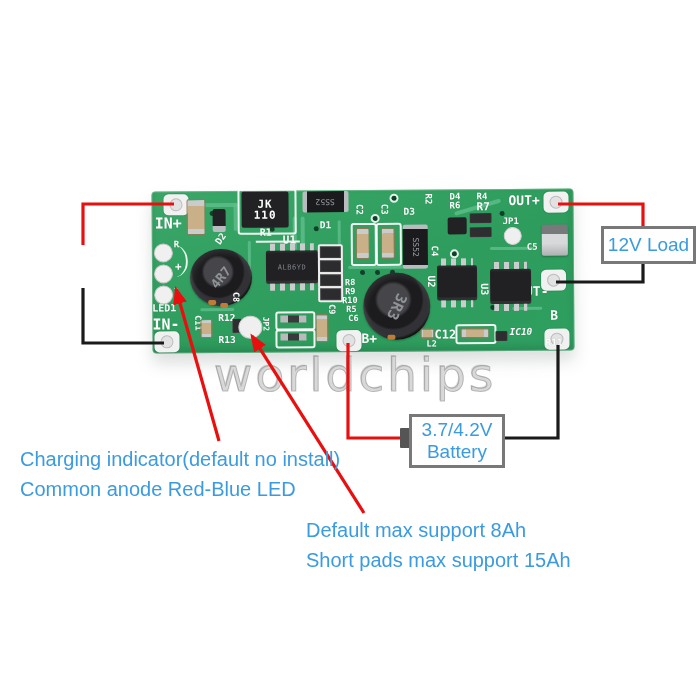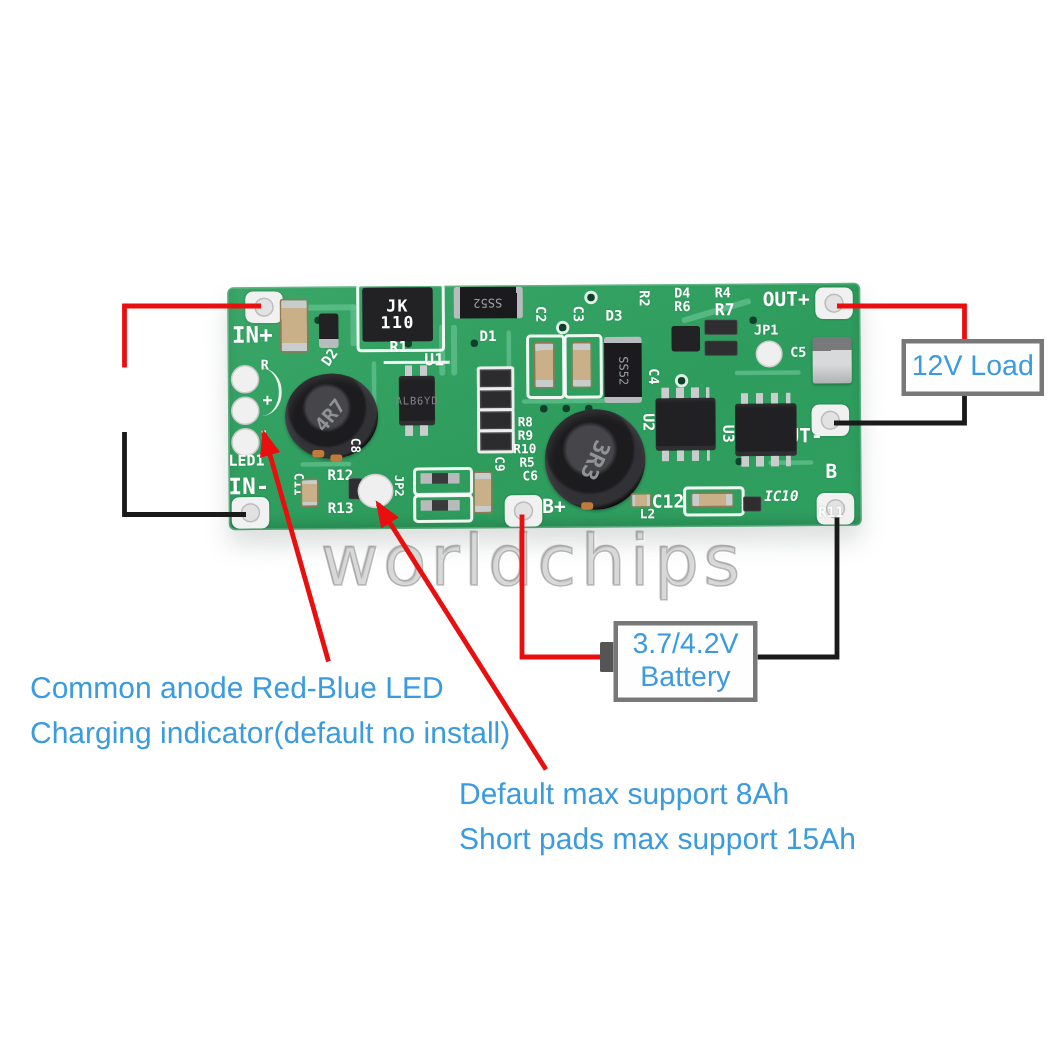--- a/index.html
+++ b/index.html
@@ -143,21 +143,21 @@
     <span class="sk" style="left:63px;top:43px;font-size:9.5px;transform:rotate(-55deg);">D2</span>
 
     <div class="blackpart" style="left:151px;top:1px;width:46px;height:21px;background:linear-gradient(90deg,#b9bcbe 0 9%,#1b1b1e 9% 91%,#b9bcbe 91%);display:flex;align-items:center;justify-content:center;">
       <span style="color:#9aa0a4;font-family:'DejaVu Sans Mono',monospace;font-size:8px;transform:rotate(180deg);">SS52</span>
     </div>
 
     <span class="sk" style="left:108px;top:37px;font-size:10px;">R1</span>
     <div class="silk" style="left:104px;top:50px;width:44px;height:2px;"></div>
 
     <span class="sk" style="left:131px;top:44px;font-size:11px;">U1</span>
-    <div class="chip" style="left:114px;top:60px;width:24px;height:33px;">
+    <div class="chip" style="left:114px;top:60px;width:52px;height:33px;">
       <div class="legs lt"></div>
       <div class="legs lb"></div>
       <div class="mark">ALB6YD</div>
     </div>
 
     <div class="ind" style="left:38px;top:58px;width:62px;height:57px;">
       <span class="val" style="font-size:13px;transform:rotate(-50deg);">4R7</span>
       <div class="copper" style="left:18px;bottom:1px;"></div>
       <div class="copper" style="left:30px;bottom:-2px;"></div>
     </div>
@@ -188,21 +188,21 @@
     <span class="sk" style="left:298px;top:3px;font-size:9px;">D4</span>
     <span class="sk" style="left:298px;top:12px;font-size:9px;">R6</span>
     <span class="sk" style="left:325px;top:3px;font-size:9px;">R4</span>
     <span class="sk" style="left:325px;top:12px;font-size:11px;">R7</span>
     <div class="darkmini" style="left:318px;top:24px;width:22px;height:10px;"></div>
     <div class="darkmini" style="left:318px;top:38px;width:22px;height:10px;"></div>
 
     <span class="sk" style="left:351px;top:28px;font-size:9px;">JP1</span>
     <div class="jpad" style="left:352px;top:38px;width:16px;height:16px;"></div>
 
-    <span class="sk" style="left:375px;top:43px;font-size:9px;">C5</span>
+    <span class="sk" style="left:375px;top:54px;font-size:9px;">C5</span>
     <div style="position:absolute;left:390px;top:36px;width:26px;height:31px;border-radius:2px;background:linear-gradient(180deg,#77797b 0 9px,#d8d9da 9px 60%,#aeb0b2 100%);box-shadow:0 1px 2px rgba(0,0,0,.3);"></div>
 
     <span class="sk rot90" style="left:284px;top:86px;font-size:10px;">U2</span>
     <div class="chip" style="left:285px;top:76px;width:40px;height:35px;">
       <div class="legs lt"></div>
       <div class="legs lb"></div>
     </div>
     <span class="sk rot90" style="left:337px;top:94px;font-size:10px;">U3</span>
     <div class="chip" style="left:338px;top:80px;width:41px;height:35px;">
       <div class="legs lt"></div>
@@ -273,22 +273,22 @@
     <span>12V Load</span>
   </div>
 
   <div class="nub"></div>
   <div class="callout" style="left:409px;top:414px;width:90px;height:48px;">
     <span>3.7/4.2V</span>
     <span>Battery</span>
   </div>
 
   <div class="note" style="left:20px;top:444px;">
+    <div>Charging indicator(default no install)</div>
     <div>Common anode Red-Blue LED</div>
-    <div>Charging indicator(default no install)</div>
   </div>
 
   <div class="note" style="left:306px;top:515px;">
     <div>Default max support 8Ah</div>
     <div>Short pads max support 15Ah</div>
   </div>
 
 </div>
 
 </body></html>

